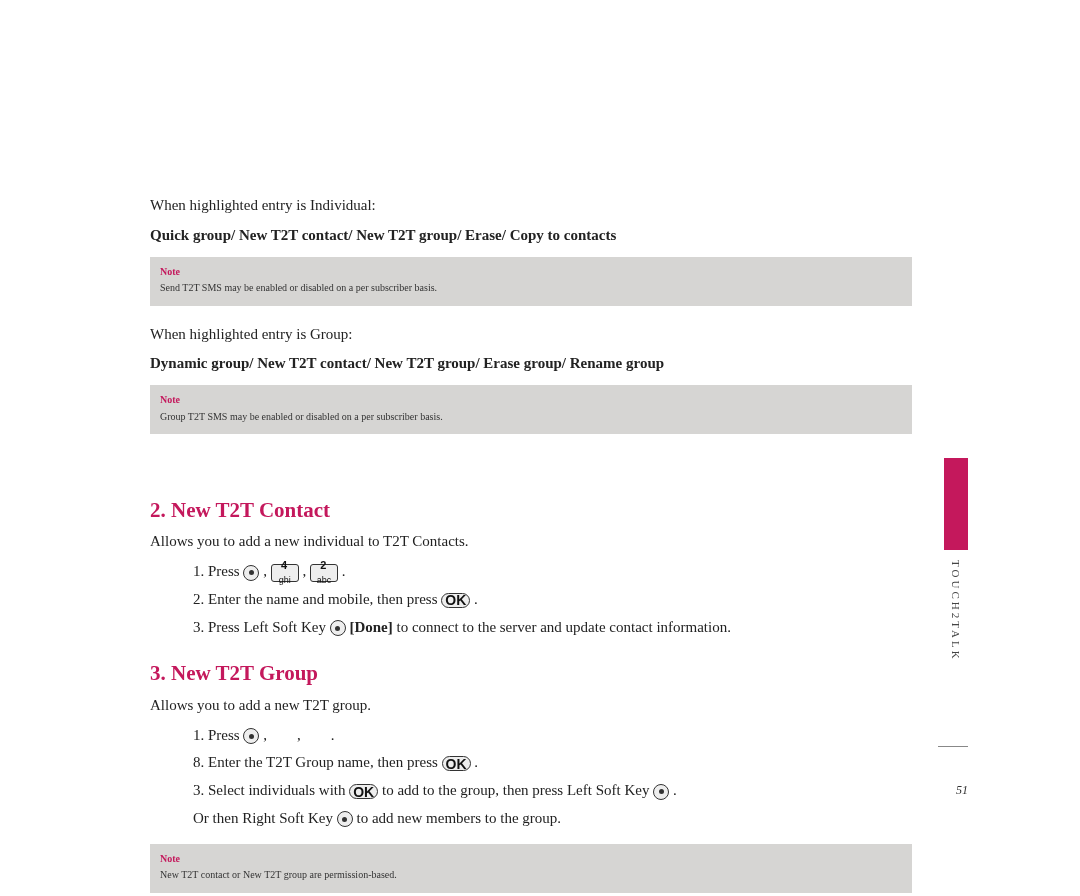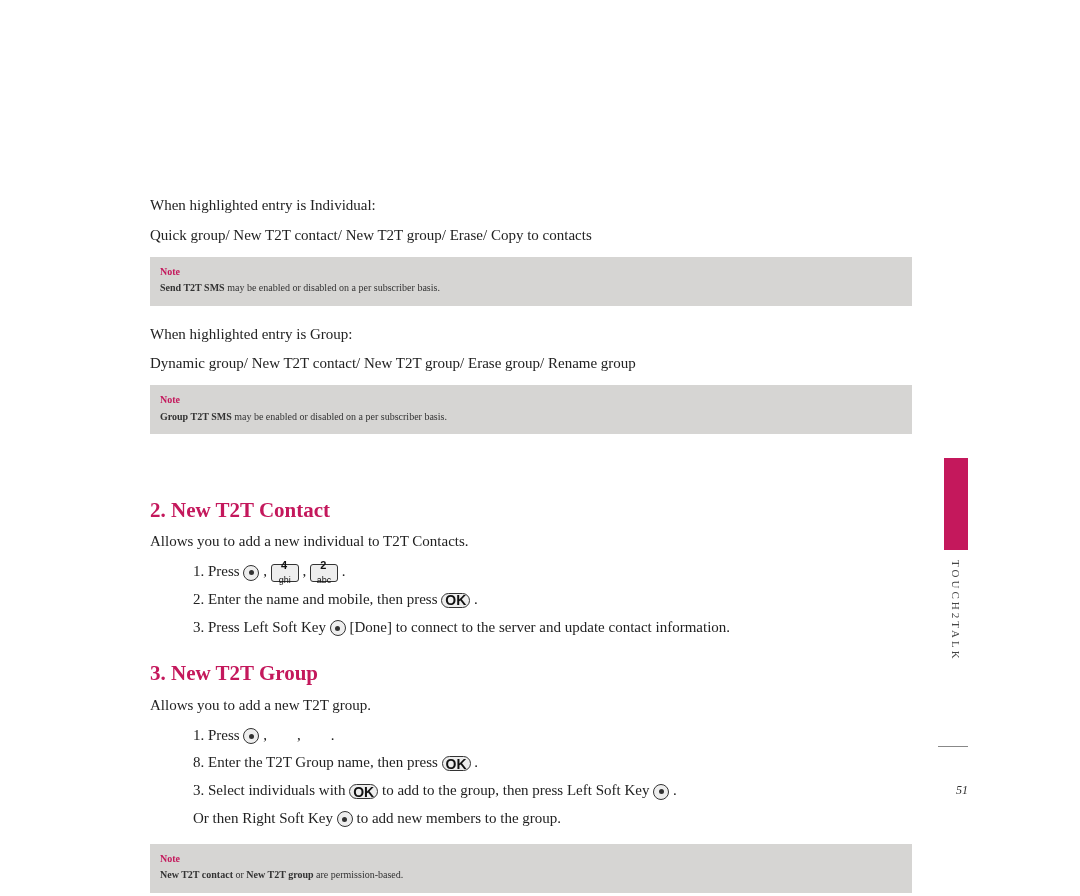--- a/index.html
+++ b/index.html
@@ -16,41 +16,41 @@
   .page {
     padding-top:195px;
     padding-left:150px;
     padding-right:160px;
     display:flex;
     gap:40px;
   }
   .col { flex:1; min-width:0; }
   .col-right { position:relative; }
   p { margin-bottom:8px; }
-  .bold { font-weight:normal; }
+  .bold { font-weight:bold; }
   .heading-red {
     font-weight:bold;
     font-size:21px;
     color:#c4185c;
     margin-bottom:6px;
     margin-top:3px;
   }
   .notebox {
     background:#d6d5d3;
     padding:8px 10px 10px 10px;
     margin:10px 8px 18px 0;
     font-size:10px;
     color:#333;
   }
   .notebox .note-title {
     color:#c4185c;
     font-weight:bold;
     margin-bottom:2px;
   }
-  .notebox .note-bold { font-weight:bold; }
+  .notebox .note-bold { font-weight:normal; }
 
   .key-circle, .key-box, .key-oval {
     display:inline-flex;
     align-items:center;
     justify-content:center;
     vertical-align:middle;
     font-family: Arial, sans-serif;
     color:#111;
   }
   .key-circle {

